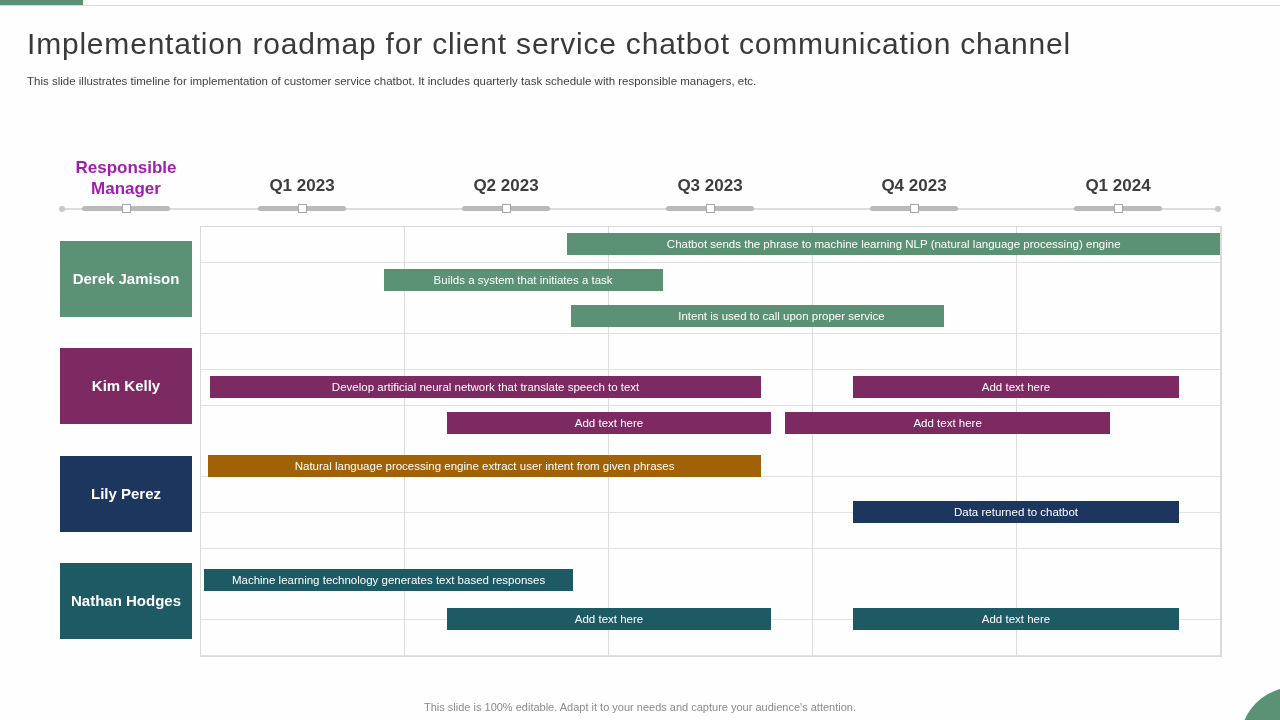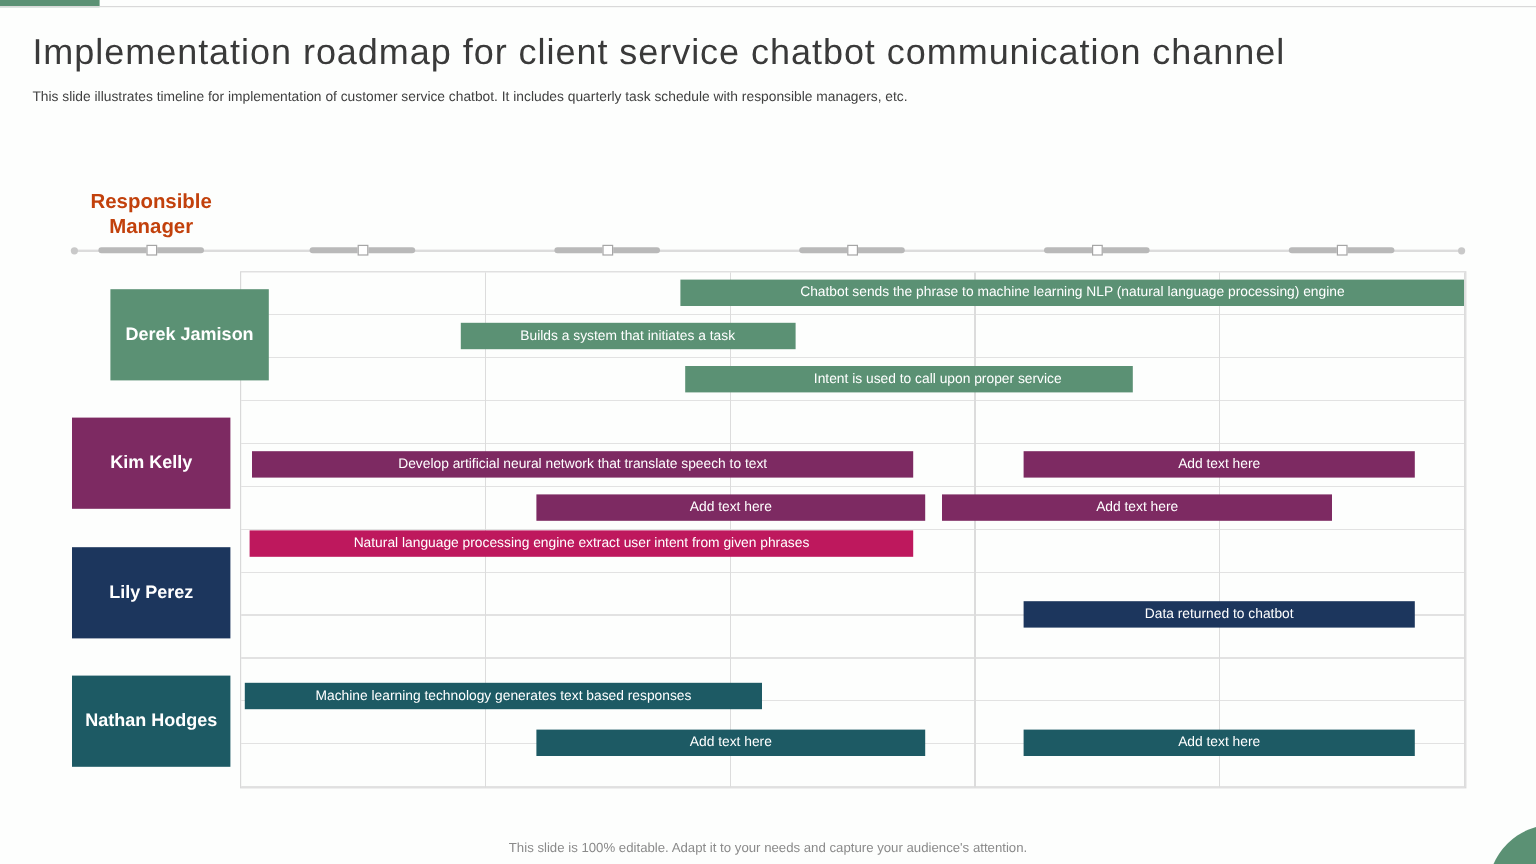--- a/index.html
+++ b/index.html
@@ -19,21 +19,21 @@
     font-size:30px;font-weight:400;color:#3a3a3a;letter-spacing:0.8px;
     white-space:nowrap;
   }
   .subtitle{
     position:absolute;left:27px;top:75px;width:1100px;
     font-size:11.5px;color:#3f3f3f;
   }
 
   .rm-label{
     position:absolute;left:56px;top:157px;width:140px;
-    text-align:center;font-size:17px;font-weight:700;color:#c2410c;line-height:1.25;
+    text-align:center;font-size:17px;font-weight:700;color:#a21caf;line-height:1.25;
   }
   .quarter-row{
     position:absolute;left:200px;top:176px;width:1020px;height:24px;
     display:flex;
   }
   .quarter-cell{flex:1;text-align:center;font-size:17px;font-weight:700;color:#3d3d3d;}
 
   .tl-line{position:absolute;left:62px;top:208px;width:1156px;height:2px;background:#dcdcdc;}
   .tl-dot{position:absolute;top:206px;width:6px;height:6px;border-radius:50%;background:#c9c9c9;}
   .tl-seg{position:absolute;top:206px;width:88px;height:5px;border-radius:3px;background:#b9b9b9;}
@@ -75,20 +75,27 @@
 
 <div id="stage">
 
   <div class="top-accent" style="background: rgb(91, 145, 116);"></div>
   <div class="top-rule"></div>
 
   <div class="title">Implementation roadmap for client service chatbot communication channel</div>
   <div class="subtitle">This slide illustrates timeline for implementation of customer service chatbot. It includes quarterly task schedule with responsible managers, etc.</div>
 
   <div class="rm-label">Responsible Manager</div>
+  <div class="quarter-row">
+      <div class="quarter-cell">Q1 2023</div>
+      <div class="quarter-cell">Q2 2023</div>
+      <div class="quarter-cell">Q3 2023</div>
+      <div class="quarter-cell">Q4 2023</div>
+      <div class="quarter-cell">Q1 2024</div>
+    </div>
 
   <div class="tl-line"></div>
   <div class="tl-dot" style="left:59px"></div>
   <div class="tl-dot" style="left:1215px"></div>
   <div id="markers">
       <div class="tl-seg" style="left: 82px;"></div>
       <div class="tl-sq" style="left: 121.5px;"></div>
       <div class="tl-seg" style="left: 258px;"></div>
       <div class="tl-sq" style="left: 297.5px;"></div>
       <div class="tl-seg" style="left: 462px;"></div>
@@ -97,43 +104,43 @@
       <div class="tl-sq" style="left: 705.5px;"></div>
       <div class="tl-seg" style="left: 870px;"></div>
       <div class="tl-sq" style="left: 909.5px;"></div>
       <div class="tl-seg" style="left: 1074px;"></div>
       <div class="tl-sq" style="left: 1113.5px;"></div>
     </div>
 
   <div class="grid"></div>
 
   <div id="managers">
-      <div class="mgr-box" style="top: 241px; background: rgb(91, 145, 116); margin-left: 32px;">
+      <div class="mgr-box" style="top: 241px; background: rgb(91, 145, 116);">
         <span>Derek Jamison</span>
       </div>
       <div class="mgr-box" style="top: 348.25px; background: rgb(125, 42, 98);">
         <span>Kim Kelly</span>
       </div>
       <div class="mgr-box" style="top: 455.5px; background: rgb(28, 54, 93);">
         <span>Lily Perez</span>
       </div>
       <div class="mgr-box" style="top: 562.75px; background: rgb(29, 90, 100);">
         <span>Nathan Hodges</span>
       </div>
     </div>
   <div id="bars">
       <div class="bar" style="left: 567.2px; width: 653px; top: 233px; background: rgb(91, 145, 116);"><span>Chatbot sends the phrase to machine learning NLP (natural language processing) engine</span></div>
       <div class="bar" style="left: 383.6px; width: 279px; top: 268.75px; background: rgb(91, 145, 116);"><span>Builds a system that initiates a task</span></div>
       <div class="bar" style="left: 571.28px; width: 324.36px; top: 304.5px; background: rgb(91, 145, 116); padding-left: 48px;"><span>Intent is used to call upon proper service</span></div>
       <div class="bar" style="left: 210.2px; width: 550.8px; top: 376px; background: rgb(125, 42, 98);"><span>Develop artificial neural network that translate speech to text</span></div>
       <div class="bar" style="left: 852.8px; width: 326.4px; top: 376px; background: rgb(125, 42, 98);"><span>Add text here</span></div>
       <div class="bar" style="left: 446.84px; width: 324.36px; top: 411.75px; background: rgb(125, 42, 98);"><span>Add text here</span></div>
       <div class="bar" style="left: 785.48px; width: 324.36px; top: 411.75px; background: rgb(125, 42, 98);"><span>Add text here</span></div>
-      <div class="bar" style="left: 208.16px; width: 552.84px; top: 442px; background: #be185d;"><span>Natural language processing engine extract user intent from given phrases</span></div>
+      <div class="bar" style="left: 208.16px; width: 552.84px; top: 455px; background: #a16207;"><span>Natural language processing engine extract user intent from given phrases</span></div>
       <div class="bar" style="left: 852.8px; width: 326.4px; top: 501.125px; background: rgb(28, 54, 93);"><span>Data returned to chatbot</span></div>
-      <div class="bar" style="left: 204.08px; width: 431px; top: 569.05px; background: rgb(29, 90, 100);"><span>Machine learning technology generates text based responses</span></div>
+      <div class="bar" style="left: 204.08px; width: 369px; top: 569.05px; background: rgb(29, 90, 100);"><span>Machine learning technology generates text based responses</span></div>
       <div class="bar" style="left: 446.84px; width: 324.36px; top: 608.375px; background: rgb(29, 90, 100);"><span>Add text here</span></div>
       <div class="bar" style="left: 852.8px; width: 326.4px; top: 608.375px; background: rgb(29, 90, 100);"><span>Add text here</span></div>
     </div>
 
   <div class="footer">This slide is 100% editable. Adapt it to your needs and capture your audience's attention.</div>
   <div class="corner-circle" style="background: rgb(91, 145, 116);"></div>
 </div>
 
 </body></html>

